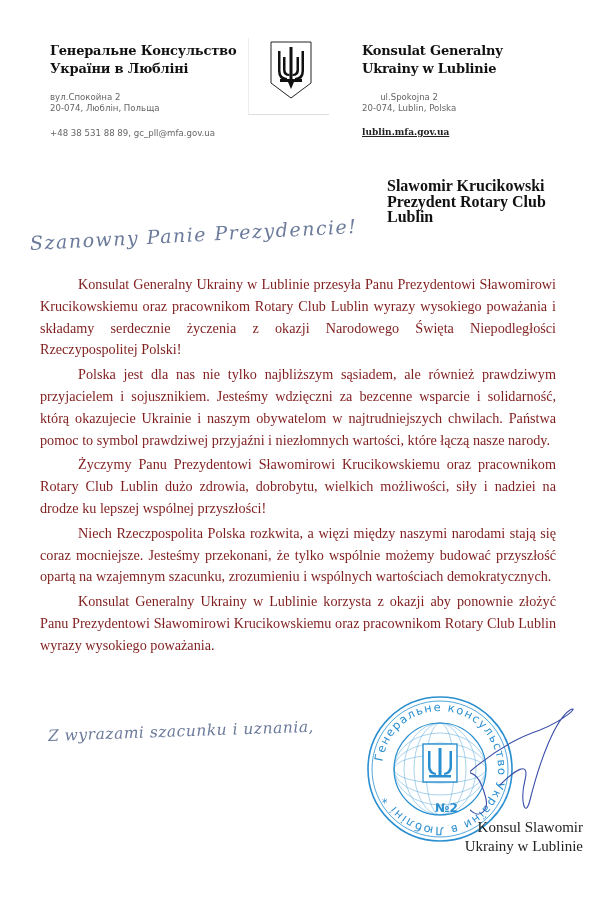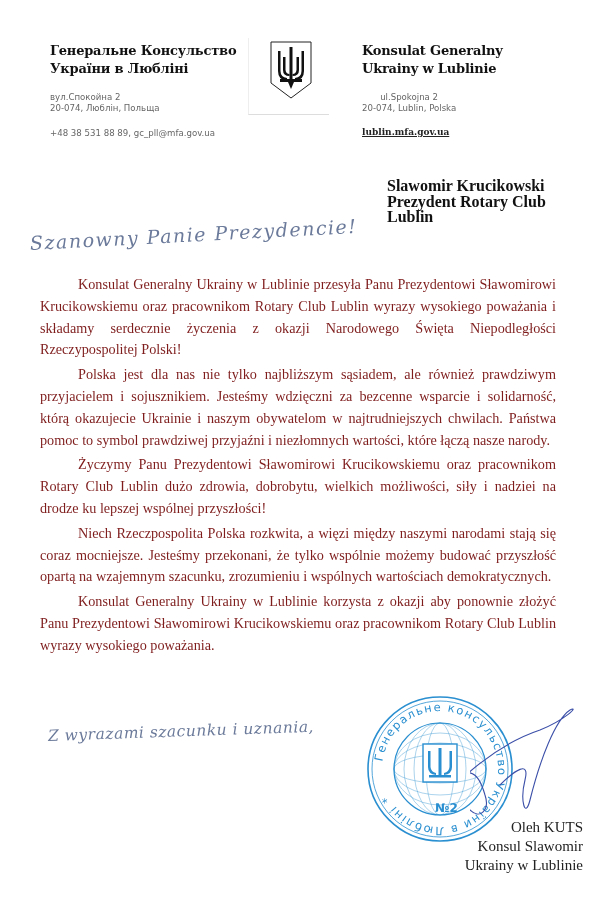--- a/index.html
+++ b/index.html
@@ -106,16 +106,15 @@
     <rect x="64" y="81" width="22" height="2.5"></rect>
   </g>
   <text x="70" y="118" font-family="DejaVu Sans, sans-serif" font-weight="bold" font-size="12" fill="#2a8fd0">№2</text>
 </svg>
 
 <svg class="sigline" viewBox="0 0 120 140">
   <path d="M-20 90 C10 60, 40 40, 70 30 C95 20, 110 5, 100 10 C85 20, 70 60, 60 100 C55 120, 50 100, 55 80 C60 60, 45 70, 30 85 M-30 100 C-10 70, 5 60, 15 95 C20 110, 10 120, 0 110" fill="none" stroke="#3b4fa8" stroke-width="1.1" stroke-linecap="round"></path>
 </svg>
 
 <div class="signer">
-  <div>Oleh KUTS</div>
   <div>Konsul Slawomir</div>
   <div>Ukrainy w Lublinie</div>
 </div>
 
 </body></html>

